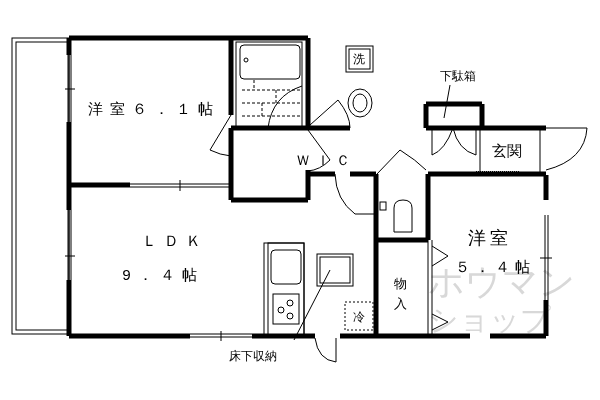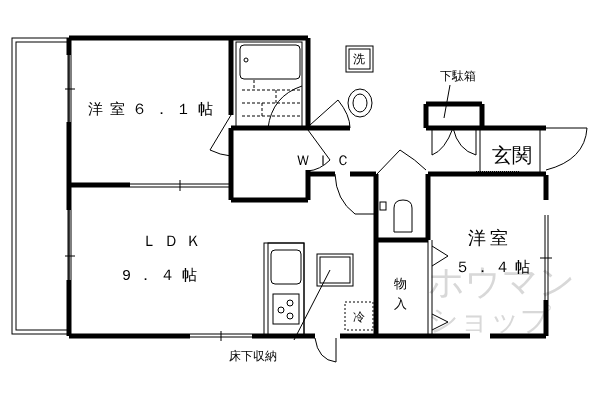--- a/index.html
+++ b/index.html
@@ -136,18 +136,18 @@
     <line x1="476" y1="172" x2="520" y2="172" stroke-width="2" stroke-dasharray="1,1"></line>
   </g>
 </svg>
 
 <div class="lbl big" style="left:88px;top:100px;">洋室６．１帖</div>
 <div class="lbl" style="left:248px;top:152px;font-size:14px;letter-spacing:6px;margin-left:48px;">ＷＩＣ</div>
 <div class="lbl big" style="left:142px;top:232px;text-align:right;">ＬＤＫ</div>
 <div class="lbl big" style="left:122px;top:266px;">9．４帖</div>
 <div class="lbl" style="left:468px;top:226px;font-size:18px;letter-spacing:4px;">洋室</div>
 <div class="lbl big" style="left:455px;top:258px;letter-spacing:5px;">５．４帖</div>
-<div class="lbl" style="left:492px;top:142px;font-size:20px;">玄関</div>
+<div class="lbl" style="left:492px;top:142px;font-size:15px;">玄関</div>
 <div class="lbl" style="left:394px;top:274px;font-size:13px;width:14px;white-space:normal;line-height:20px;">物入</div>
 <div class="lbl sm" style="left:440px;top:68px;font-family:Liberation Serif, serif;">下駄箱</div>
 <div class="lbl sm" style="left:229px;top:348px;">床下収納</div>
 <div class="lbl sm" style="left:353px;top:51px;">洗</div>
 <div class="lbl sm" style="left:353px;top:309px;">冷</div>
 
 </body></html>

